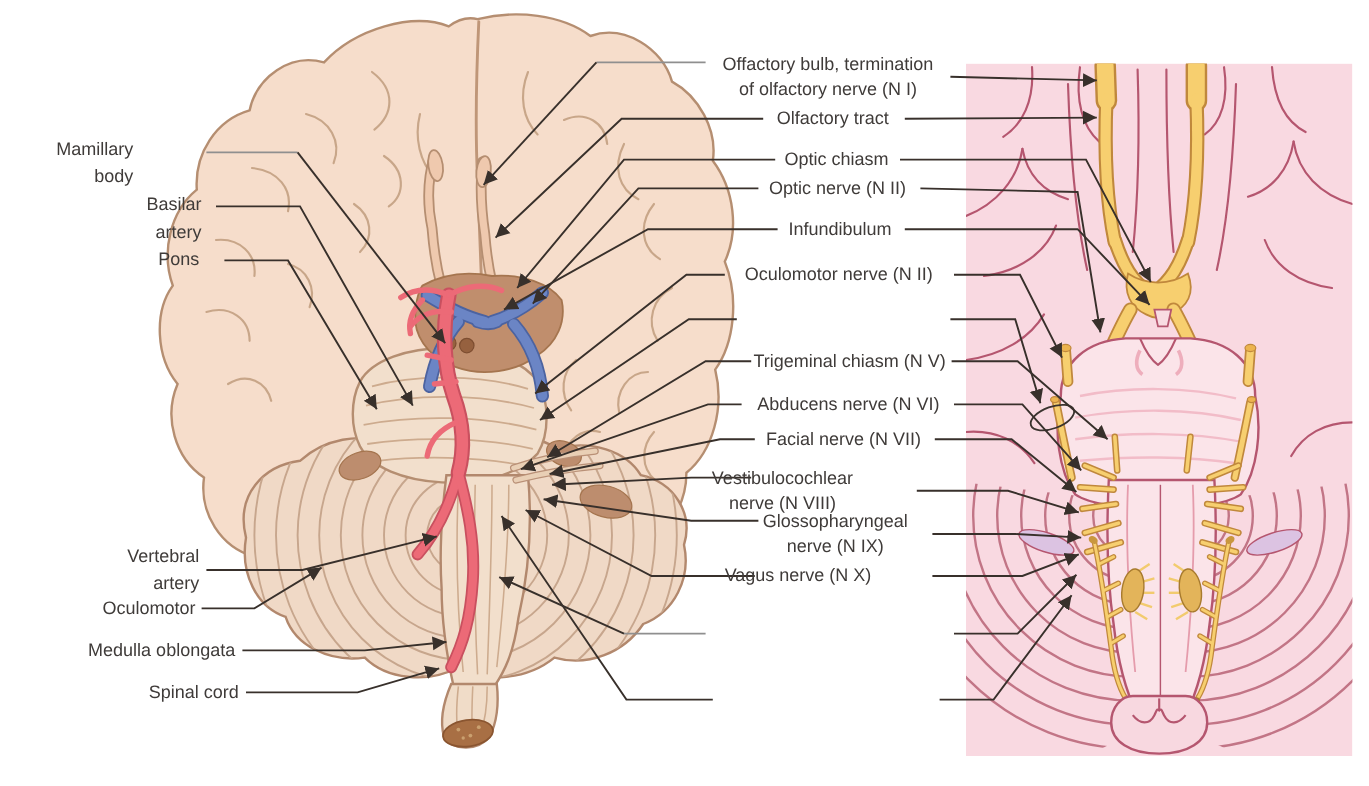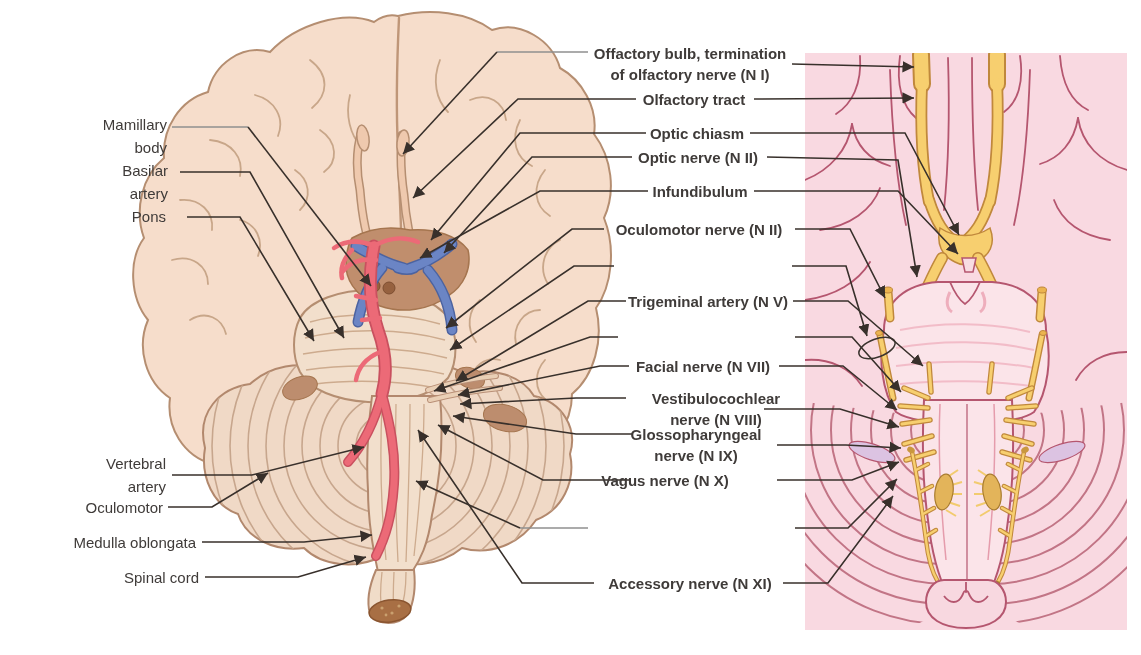--- a/index.html
+++ b/index.html
@@ -1,20 +1,20 @@
 <!DOCTYPE html>
 <html><head>
 <meta charset="utf-8">
 <style>
   html,body{margin:0;padding:0;background:#ffffff;}
   .stage{position:relative;width:1141px;height:655px;background:#fff;overflow:hidden;
          font-family:"Liberation Sans", sans-serif;}
   .art{position:absolute;left:0;top:0;}
   .lbl{position:absolute;transform:translate(-50%,-50%);font-size:15px;line-height:21px;
-       color:#3f3b39;white-space:pre-line;text-align:center;pointer-events:none;font-weight:bold;}
+       color:#3f3b39;white-space:pre-line;text-align:center;pointer-events:none;}
   .lbl-left{position:absolute;transform:translateY(-50%);font-size:15px;line-height:23px;
        color:#3f3b39;white-space:pre-line;text-align:right;pointer-events:none;}
 </style>
 </head>
 <body>
 
 <div class="stage">
 
 <svg class="art" width="1141" height="655" viewBox="0 0 1141 655">
   <defs>
@@ -435,40 +435,40 @@
     <path d="M795,337 L852,337 L901,392" marker-end="url(#ah)"></path>
     <path d="M779,366 L843,366 L897,410" marker-end="url(#ah)"></path>
     <path d="M764,409 L840,409 L899,427" marker-end="url(#ah)"></path>
     <path d="M777,445 L846,445 L901,448" marker-end="url(#ah)"></path>
     <path d="M777,480 L852,480 L899,462" marker-end="url(#ah)"></path>
     <path d="M795,528 L848,528 L897,479" marker-end="url(#ah)"></path>
     <path d="M783,583 L828,583 L893,496" marker-end="url(#ah)"></path>
   </g>
 </svg>
 
-<div class="lbl-left" style="right:974px;top:136px">Mamillary
+<div class="lbl-left" style="right:1030px;top:136px">Mamillary
 body</div>
 <div class="lbl-left" style="right:973px;top:182px">Basilar
 artery</div>
 <div class="lbl-left" style="right:975px;top:216px">Pons</div>
 <div class="lbl-left" style="right:975px;top:475px">Vertebral
 artery</div>
 <div class="lbl-left" style="right:978px;top:507px">Oculomotor</div>
 <div class="lbl-left" style="right:945px;top:542px">Medulla oblongata</div>
 <div class="lbl-left" style="right:942px;top:577px">Spinal cord</div>
 
 <div class="lbl" style="left:690px;top:64px">Offactory bulb, termination
 of olfactory nerve (N I)</div>
 <div class="lbl" style="left:694px;top:99px">Olfactory tract</div>
 <div class="lbl" style="left:697px;top:133px">Optic chiasm</div>
 <div class="lbl" style="left:698px;top:157px">Optic nerve (N II)</div>
 <div class="lbl" style="left:700px;top:191px">Infundibulum</div>
 <div class="lbl" style="left:699px;top:229px">Oculomotor nerve (N II)</div>
-<div class="lbl" style="left:708px;top:301px">Trigeminal artery (N V)</div>
+<div class="lbl" style="left:708px;top:301px">Trigeminal chiasm (N V)</div>
+<div class="lbl" style="left:707px;top:337px">Abducens nerve (N VI)</div>
 <div class="lbl" style="left:703px;top:366px">Facial nerve (N VII)</div>
-<div class="lbl" style="left:716px;top:409px">Vestibulocochlear
+<div class="lbl" style="left:652px;top:409px">Vestibulocochlear
 nerve (N VIII)</div>
 <div class="lbl" style="left:696px;top:445px">Glossopharyngeal
 nerve (N IX)</div>
 <div class="lbl" style="left:665px;top:480px">Vagus nerve (N X)</div>
-<div class="lbl" style="left:690px;top:583px">Accessory nerve (N XI)</div>
 
 </div>
 
 </body></html>

